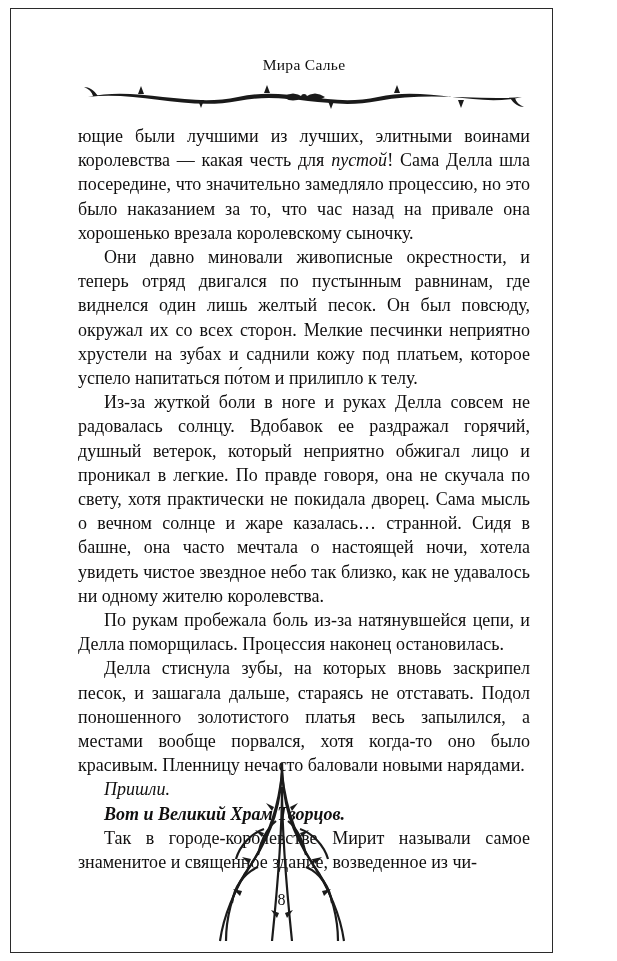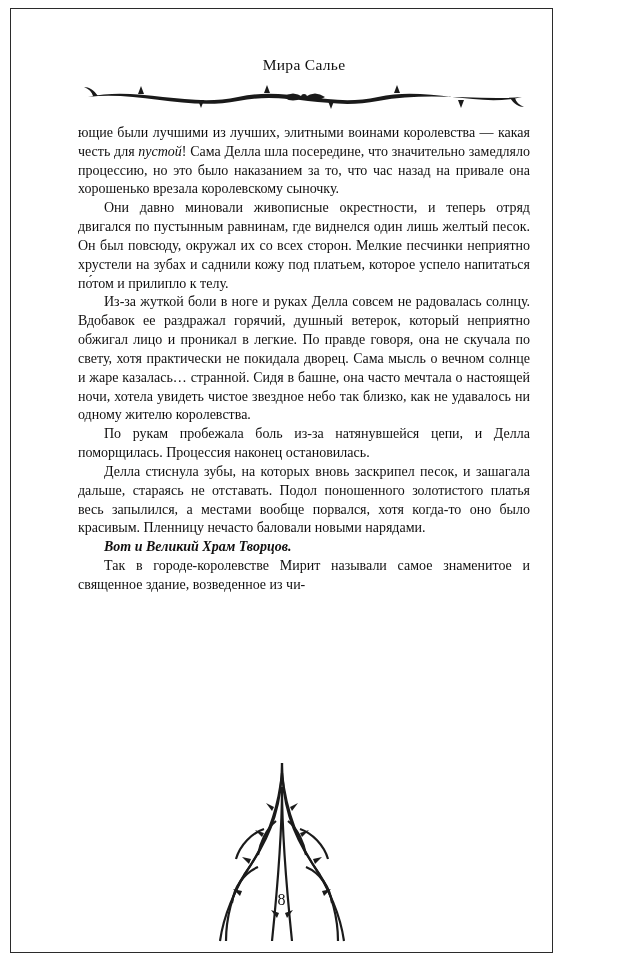--- a/index.html
+++ b/index.html
@@ -44,21 +44,21 @@
     margin-bottom: 10px;
   }
   .ornament {
     width: 452px;
     height: 26px;
     display: block;
     margin: 0 auto 14px auto;
   }
   .body-text p {
     margin: 0;
-    font-size: 14px;
+    font-size: 18px;
     line-height: 1.345;
     text-align: justify;
     text-justify: inter-word;
     color: #100f0f;
     hyphens: manual;
   }
   .body-text p.indent {
     text-indent: 26px;
   }
   .body-text p.noindent {
@@ -123,20 +123,21 @@
       <p class="noindent"><span>ющие были лучшими из лучших, элитными воинами королевства — какая честь для </span><span class="it">пустой</span><span>! Сама Делла шла посередине, что значительно замедляло процессию, но это было наказанием за то, что час назад на привале она хорошенько врезала королевскому сыночку.</span></p>
 
       <p class="indent">Они давно миновали живописные окрестности, и теперь отряд двигался по пустынным равнинам, где виднелся один лишь желтый песок. Он был повсюду, окружал их со всех сторон. Мелкие песчинки неприятно хрустели на зубах и саднили кожу под платьем, которое успело напитаться по́том и прилипло к телу.</p>
 
       <p class="indent">Из-за жуткой боли в ноге и руках Делла совсем не радовалась солнцу. Вдобавок ее раздражал горячий, душный ветерок, который неприятно обжигал лицо и проникал в легкие. По правде говоря, она не скучала по свету, хотя практически не покидала дворец. Сама мысль о вечном солнце и жаре казалась… странной. Сидя в башне, она часто мечтала о настоящей ночи, хотела увидеть чистое звездное небо так близко, как не удавалось ни одному жителю королевства.</p>
 
       <p class="indent">По рукам пробежала боль из-за натянувшейся цепи, и Делла поморщилась. Процессия наконец остановилась.</p>
 
       <p class="indent">Делла стиснула зубы, на которых вновь заскрипел песок, и зашагала дальше, стараясь не отставать. Подол поношенного золотистого платья весь запылился, а местами вообще порвался, хотя когда-то оно было красивым. Пленницу нечасто баловали новыми нарядами.</p>
 
+      <p class="indent it">Пришли.</p>
 
       <p class="indent bi">Вот и Великий Храм Творцов.</p>
 
       <p class="indent">Так в городе-королевстве Мирит называли самое знаменитое и священное здание, возведенное из чи-</p>
     </div>
   </div>
 
   <svg class="bottom-art" viewBox="0 0 300 180">
     <g stroke="#1b1b1b" fill="none" stroke-width="2.2">
       <path d="M150 0 C 150 40, 140 70, 120 100 C 104 124, 92 150, 88 178"></path>

